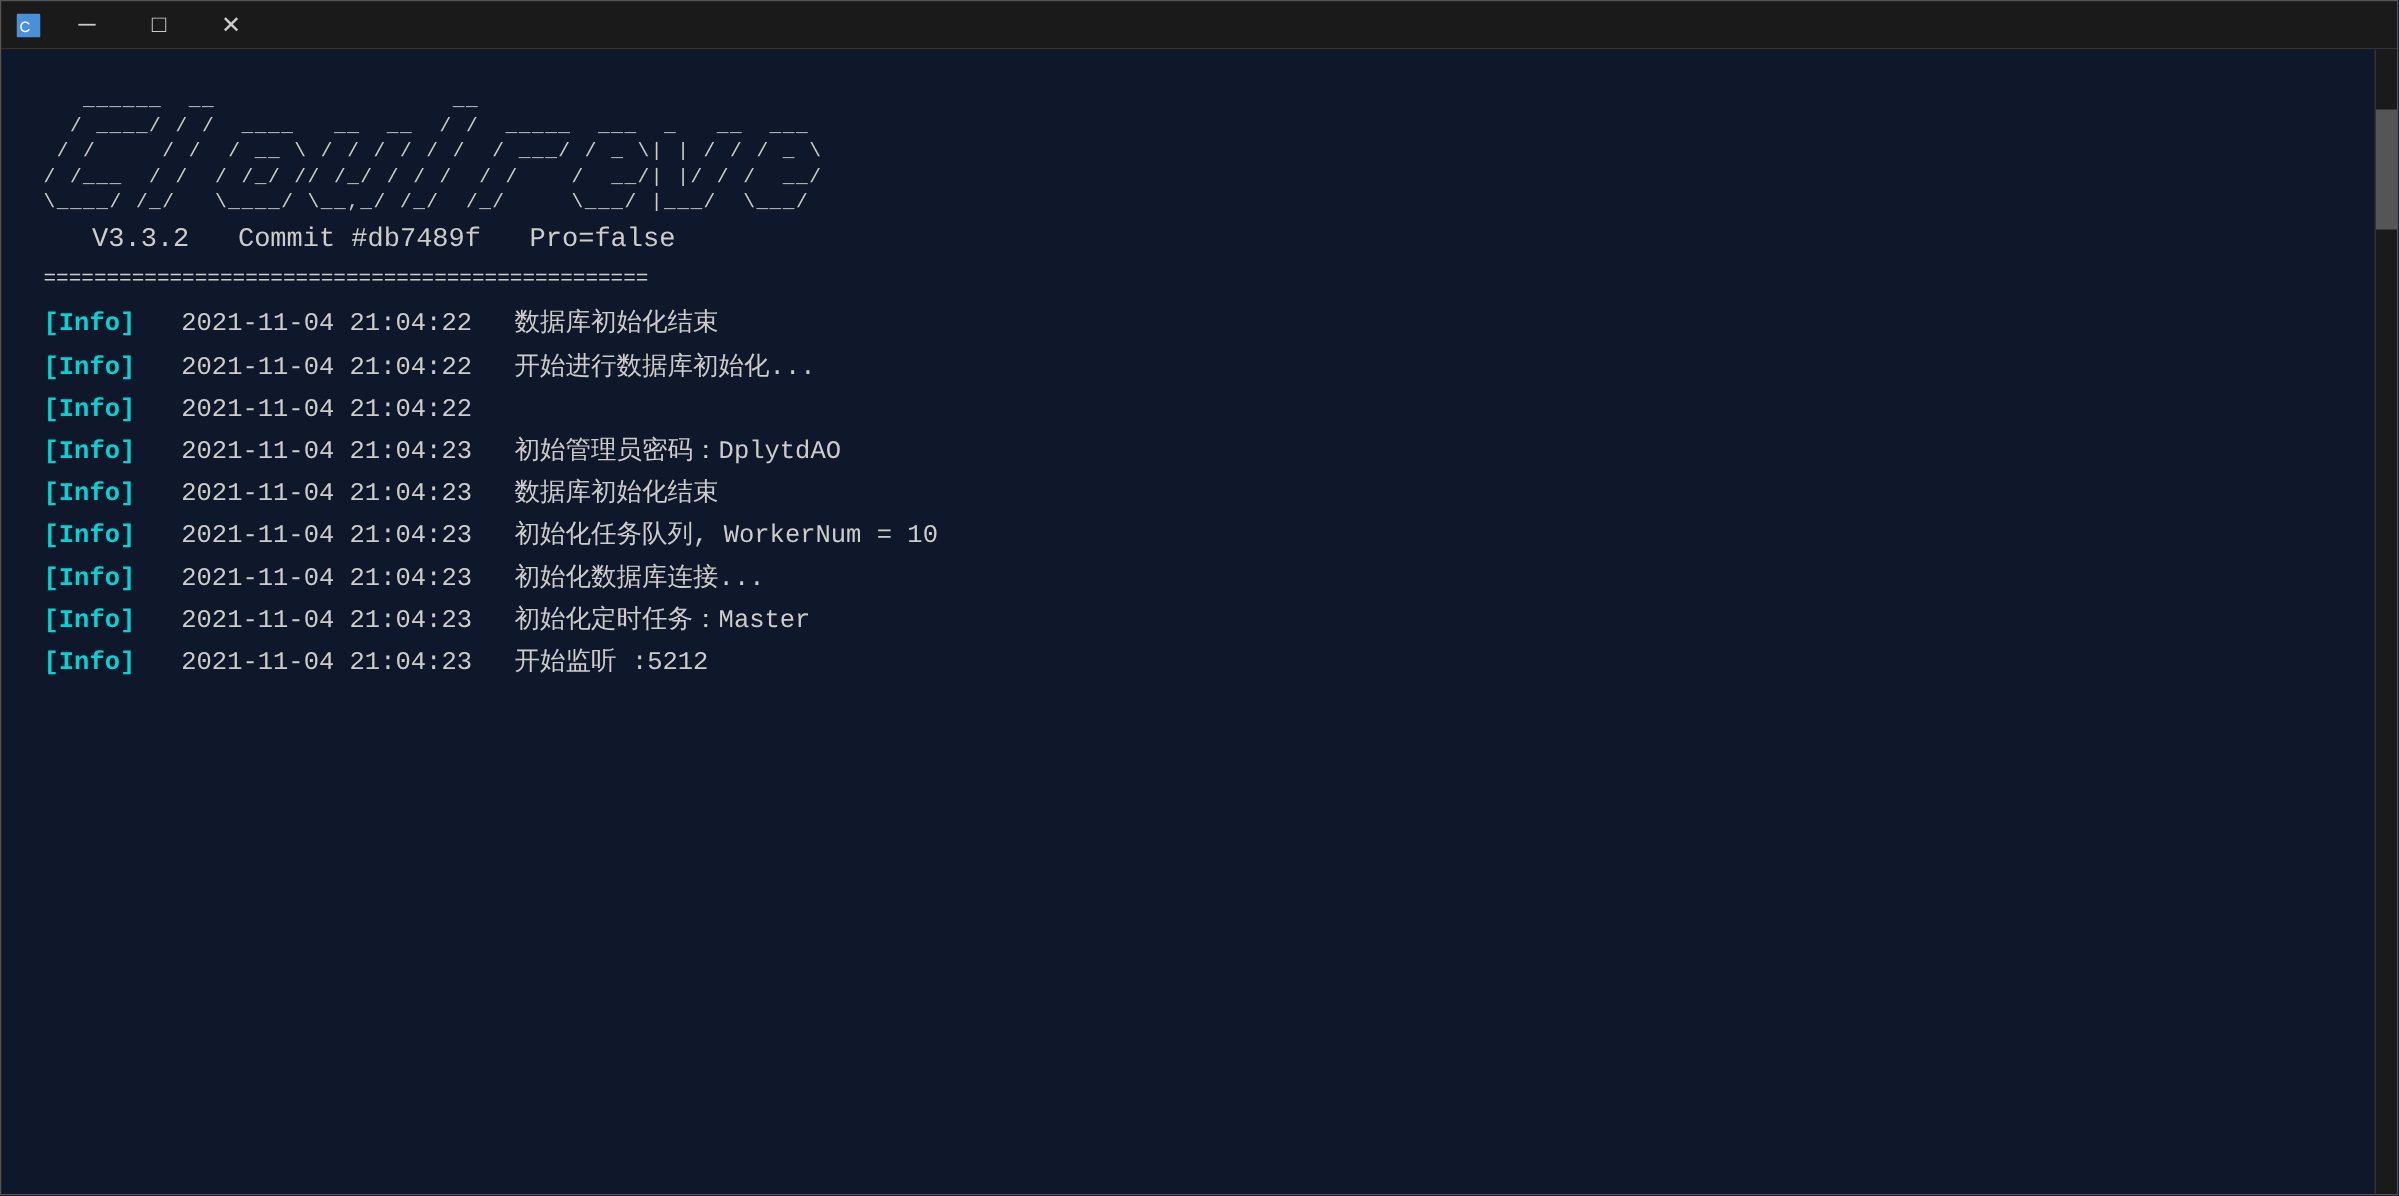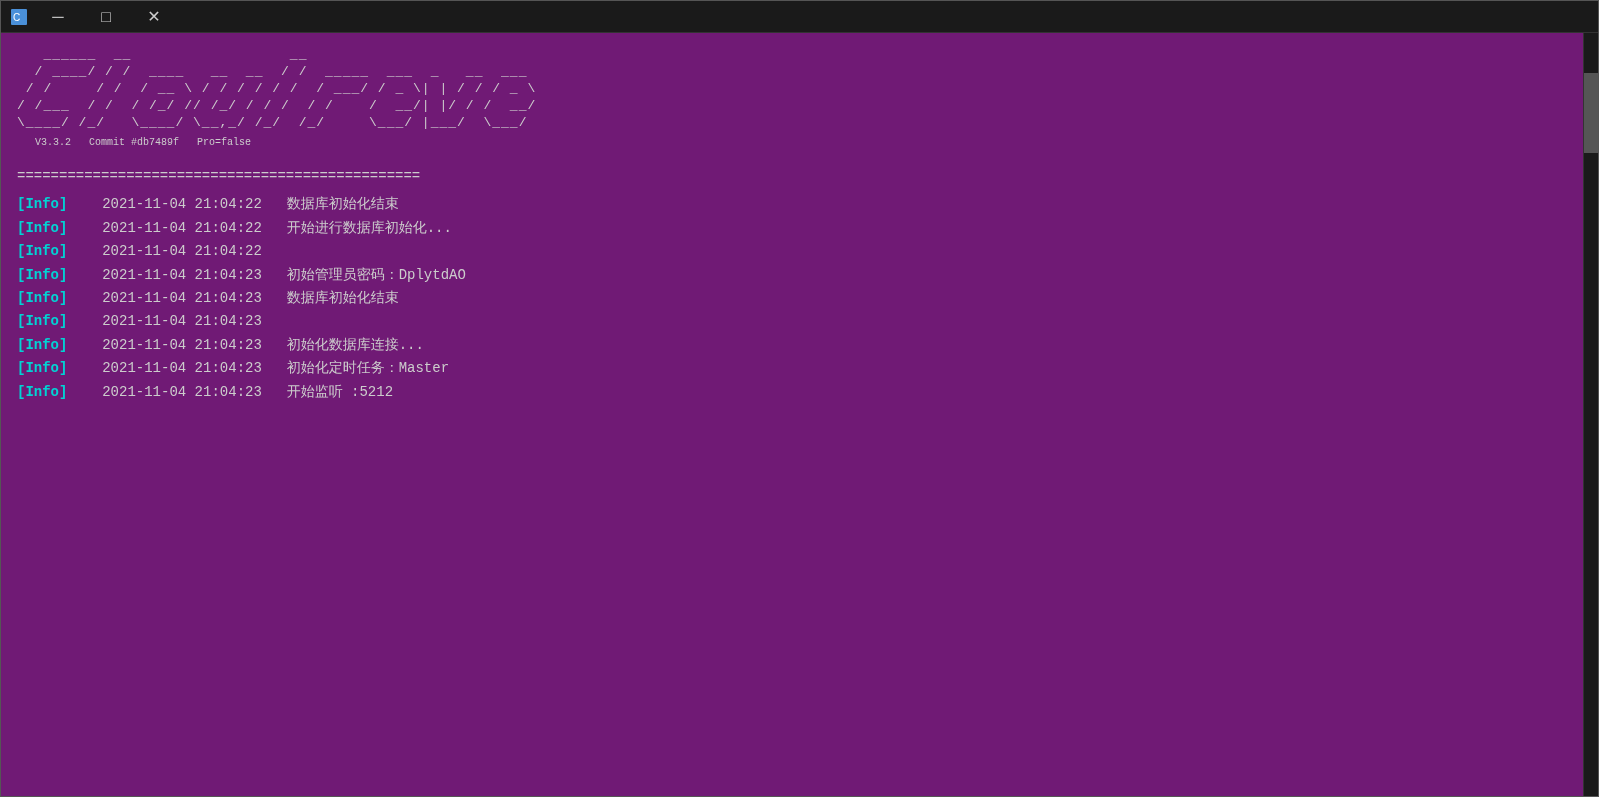--- a/index.html
+++ b/index.html
@@ -64,22 +64,22 @@
       font-size: 16px;
       cursor: pointer;
       display: flex;
       align-items: center;
       justify-content: center;
       font-family: 'Segoe UI', Arial, sans-serif;
     }
 
     .console-area {
       flex: 1;
-      background: #701a75;
-      padding: 4px;
+      background: #0f172a;
+      padding: 16px;
       overflow: hidden;
       position: relative;
     }
 
     .console-content {
       padding: 10px 12px;
       font-family: 'Courier New', Courier, monospace;
       font-size: 14px;
       line-height: 1.5;
     }
@@ -88,37 +88,37 @@
       color: #cccccc;
       font-size: 13px;
       line-height: 1.3;
       white-space: pre;
       margin-bottom: 4px;
       letter-spacing: 1px;
     }
 
     .version-line {
       color: #cccccc;
-      font-size: 10px;
-      margin-bottom: 16px;
+      font-size: 18px;
+      margin-bottom: 2px;
       white-space: pre;
     }
 
     .separator {
       color: #cccccc;
       font-size: 14px;
       white-space: pre;
       margin-bottom: 6px;
     }
 
     .log-line {
       display: flex;
       align-items: baseline;
       margin-bottom: 1px;
-      font-size: 14px;
+      font-size: 17px;
       white-space: pre;
       line-height: 1.6;
     }
 
     .log-tag {
       color: #00d4d4;
       font-weight: bold;
       min-width: 60px;
     }
 
@@ -181,21 +181,21 @@
       <div class="version-line">   V3.3.2   Commit #db7489f   Pro=false</div>
 
       <div class="separator">================================================</div>
 
       <div id="log-container">
           <div class="log-line"><span class="log-tag">[Info]</span><span class="log-timestamp">   2021-11-04 21:04:22  </span><span class="log-message">数据库初始化结束</span></div>
           <div class="log-line"><span class="log-tag">[Info]</span><span class="log-timestamp">   2021-11-04 21:04:22  </span><span class="log-message">开始进行数据库初始化...</span></div>
           <div class="log-line"><span class="log-tag">[Info]</span><span class="log-timestamp">   2021-11-04 21:04:22  </span></div>
           <div class="log-line"><span class="log-tag">[Info]</span><span class="log-timestamp">   2021-11-04 21:04:23  </span><span class="log-message">初始管理员密码：DplytdAO</span></div>
           <div class="log-line"><span class="log-tag">[Info]</span><span class="log-timestamp">   2021-11-04 21:04:23  </span><span class="log-message">数据库初始化结束</span></div>
-          <div class="log-line"><span class="log-tag">[Info]</span><span class="log-timestamp">   2021-11-04 21:04:23  </span></div>
+          <div class="log-line"><span class="log-tag">[Info]</span><span class="log-timestamp">   2021-11-04 21:04:23  </span><span class="log-message">初始化任务队列, WorkerNum = 10</span></div>
           <div class="log-line"><span class="log-tag">[Info]</span><span class="log-timestamp">   2021-11-04 21:04:23  </span><span class="log-message">初始化数据库连接...</span></div>
           <div class="log-line"><span class="log-tag">[Info]</span><span class="log-timestamp">   2021-11-04 21:04:23  </span><span class="log-message">初始化定时任务：Master</span></div>
           <div class="log-line"><span class="log-tag">[Info]</span><span class="log-timestamp">   2021-11-04 21:04:23  </span><span class="log-message">开始监听 :5212</span></div>
         </div>
 
     </div>
 
     <div class="scrollbar">
       <div class="scrollbar-thumb"></div>
     </div>

